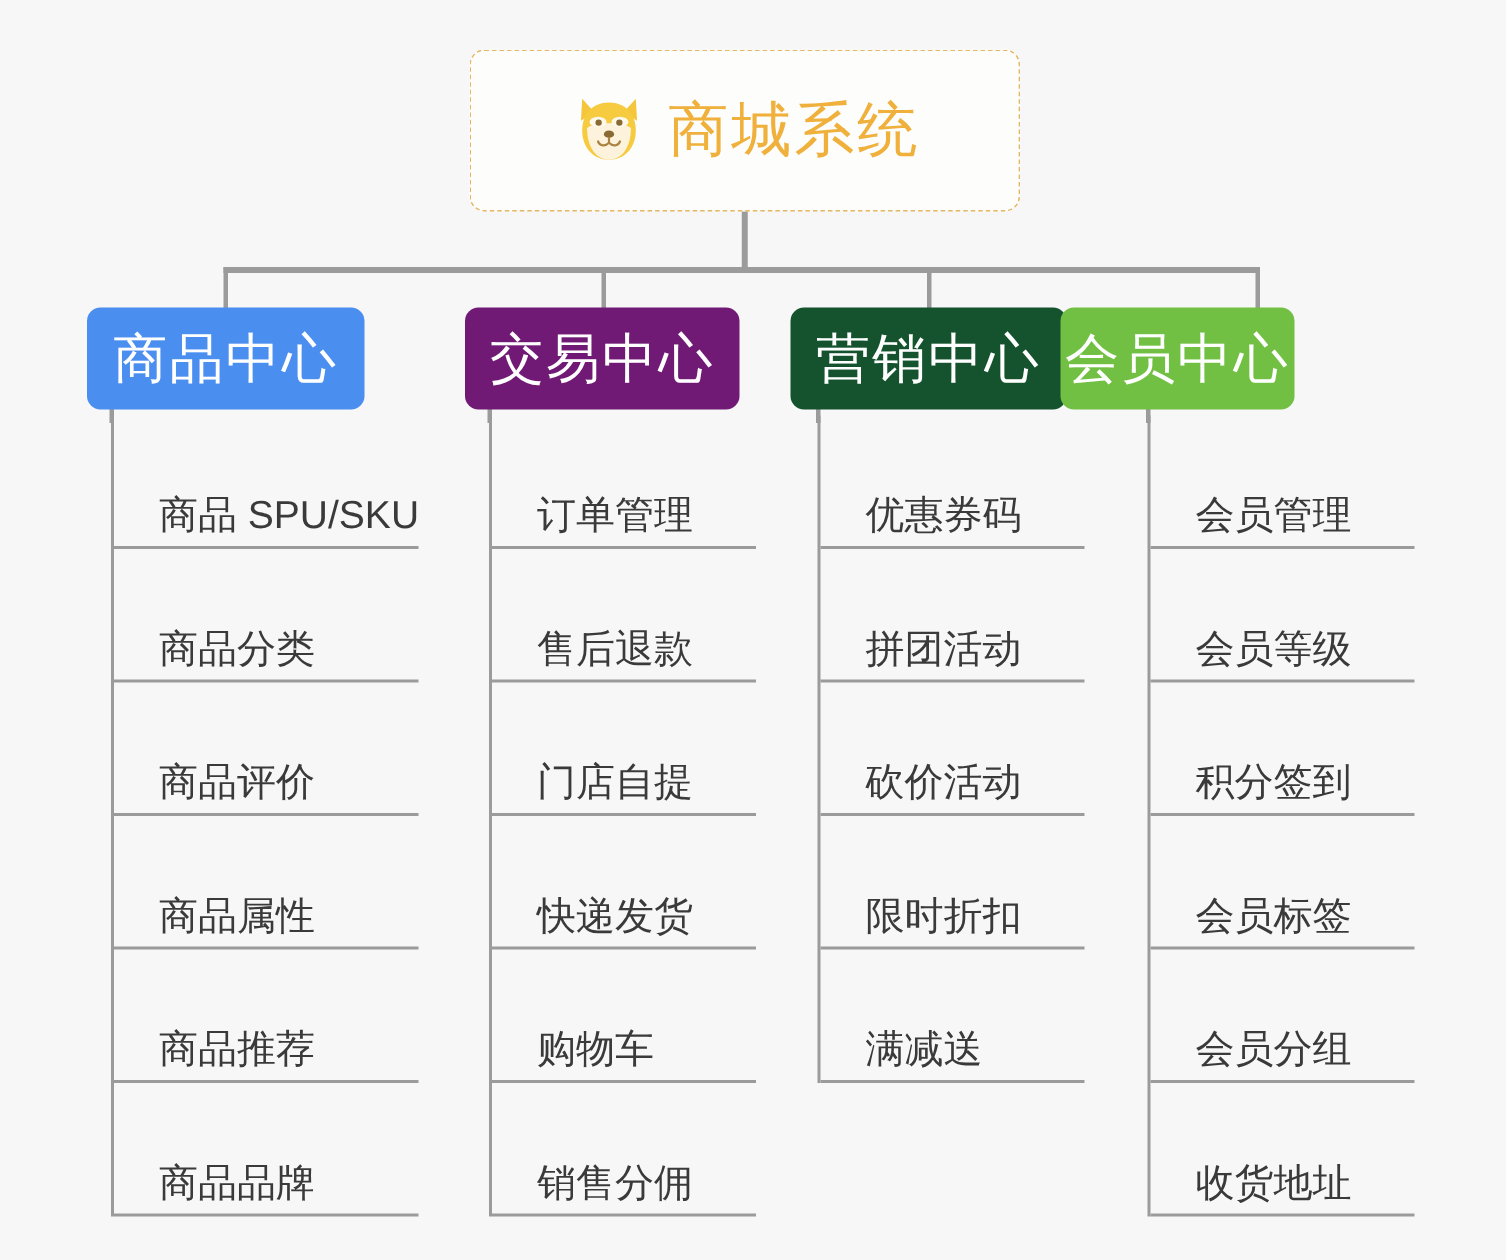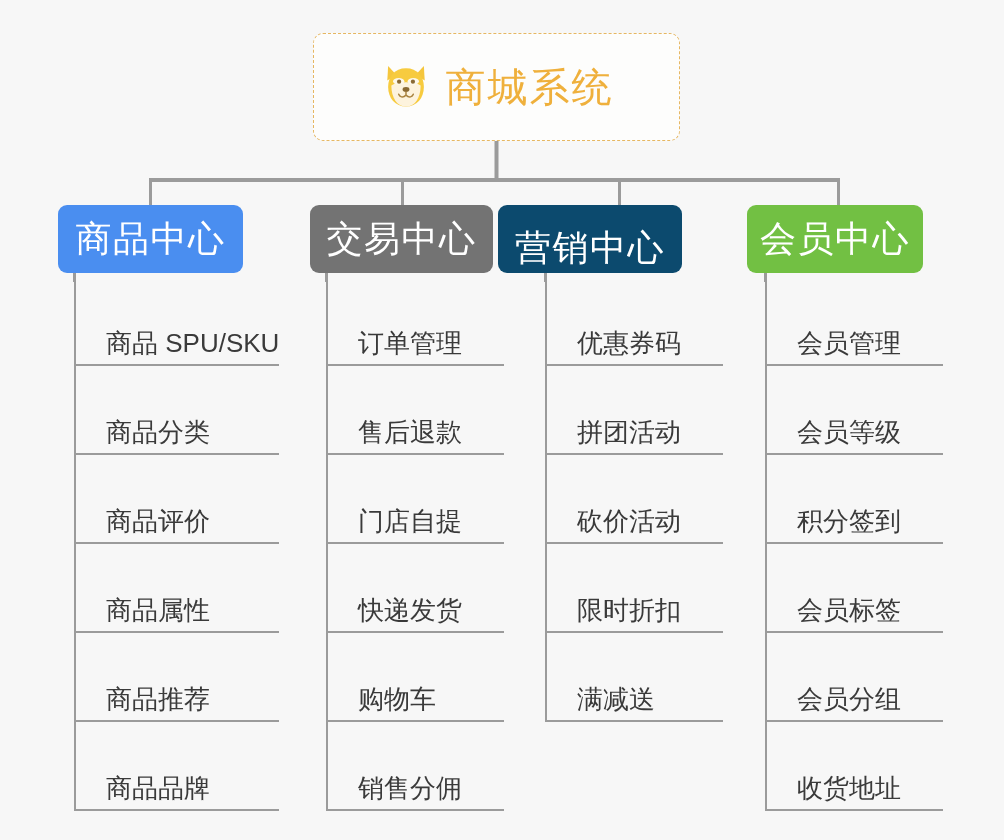--- a/index.html
+++ b/index.html
@@ -149,21 +149,21 @@
         <div class="leaf-item">
           <span class="leaf-label">商品属性</span>
         </div>
         <div class="leaf-item">
           <span class="leaf-label">商品推荐</span>
         </div>
         <div class="leaf-item">
           <span class="leaf-label">商品品牌</span>
         </div>
       </div>
-      <div class="cat-box" style="left: 310px; top: 205px; width: 183px; background: #737373;">
+      <div class="cat-box" style="left: 310px; top: 205px; width: 183px; background: #701a75;">
         <span>交易中心</span>
       </div>
       <div class="leaf-col" style="left: 326px; width: 178px;">
         <div class="leaf-item">
           <span class="leaf-label">订单管理</span>
         </div>
         <div class="leaf-item">
           <span class="leaf-label">售后退款</span>
         </div>
         <div class="leaf-item">
@@ -172,41 +172,41 @@
         <div class="leaf-item">
           <span class="leaf-label">快递发货</span>
         </div>
         <div class="leaf-item">
           <span class="leaf-label">购物车</span>
         </div>
         <div class="leaf-item">
           <span class="leaf-label">销售分佣</span>
         </div>
       </div>
-      <div class="cat-box" style="left: 498px; top: 205px; width: 184px; background: #0c4a6e; align-items: flex-end;">
+      <div class="cat-box" style="left: 527px; top: 205px; width: 184px; background: #14532d;">
         <span>营销中心</span>
       </div>
       <div class="leaf-col" style="left: 545px; width: 178px;">
         <div class="leaf-item">
           <span class="leaf-label">优惠券码</span>
         </div>
         <div class="leaf-item">
           <span class="leaf-label">拼团活动</span>
         </div>
         <div class="leaf-item">
           <span class="leaf-label">砍价活动</span>
         </div>
         <div class="leaf-item">
           <span class="leaf-label">限时折扣</span>
         </div>
         <div class="leaf-item">
           <span class="leaf-label">满减送</span>
         </div>
       </div>
-      <div class="cat-box" style="left: 747px; top: 205px; width: 176px; background: rgb(114, 192, 67);">
+      <div class="cat-box" style="left: 707px; top: 205px; width: 156px; background: rgb(114, 192, 67);">
         <span>会员中心</span>
       </div>
       <div class="leaf-col" style="left: 765px; width: 178px;">
         <div class="leaf-item">
           <span class="leaf-label">会员管理</span>
         </div>
         <div class="leaf-item">
           <span class="leaf-label">会员等级</span>
         </div>
         <div class="leaf-item">

